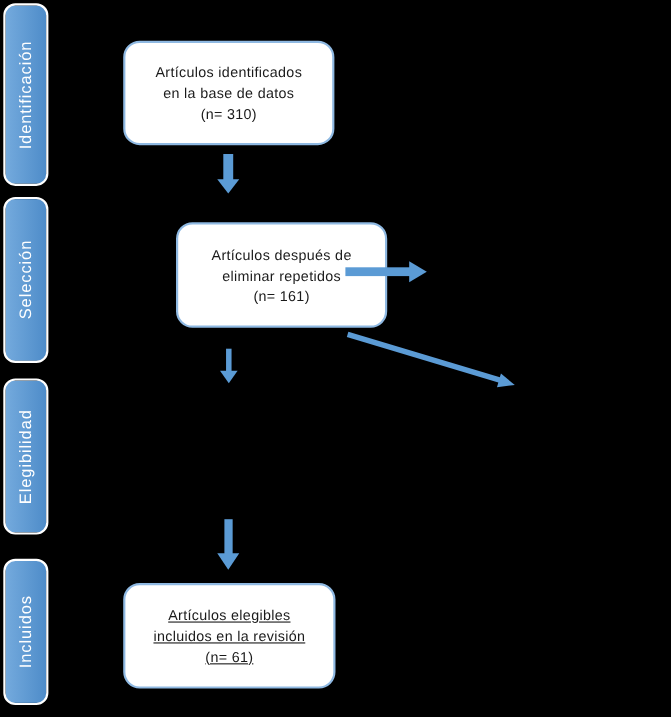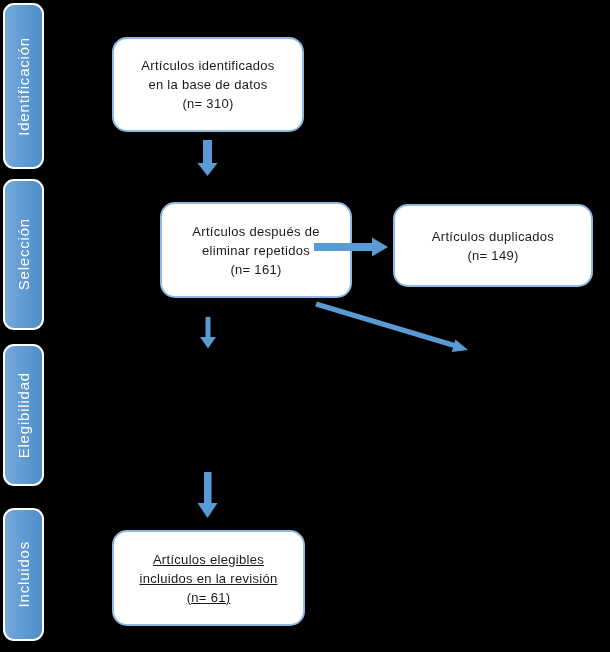--- a/index.html
+++ b/index.html
@@ -106,24 +106,20 @@
   <div class="flowbox box-identified">
     <span class="boxtext">Artículos identificados
 en la base de datos
 (n= 310)</span>
   </div>
   <div class="flowbox box-dedup">
     <span class="boxtext">Artículos después de
 eliminar repetidos
 (n= 161)</span>
   </div>
-  <div class="flowbox box-duplicates">
-    <span class="boxtext">Artículos duplicados
-(n= 149)</span>
-  </div>
   <div class="flowbox box-eligible">
     <span class="boxtext">Artículos elegibles
 incluidos en la revisión
 (n= 61)</span>
   </div>
 
   <svg class="arrow-layer" viewBox="0 0 610 652" xmlns="http://www.w3.org/2000/svg">
 
     <g>
       <rect class="arrow-fill" x="203" y="140" width="9" height="24"></rect>

